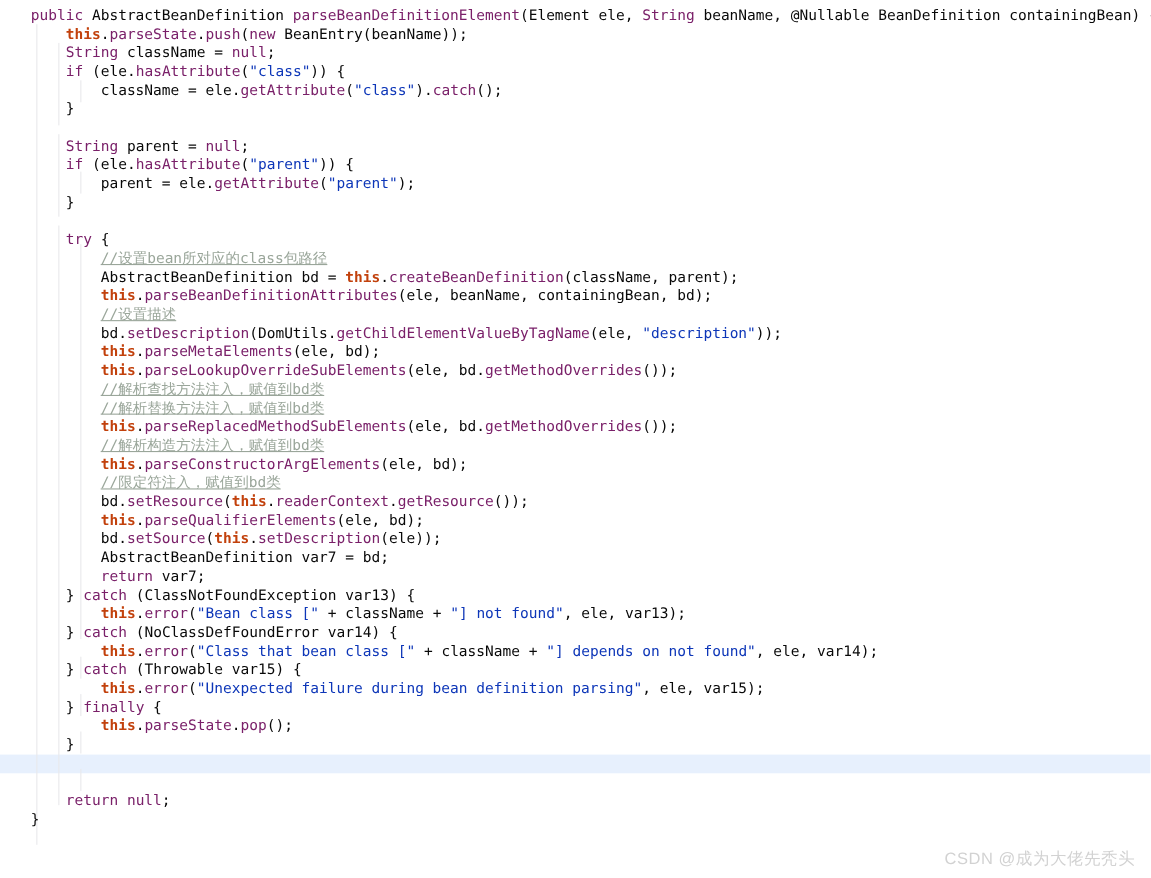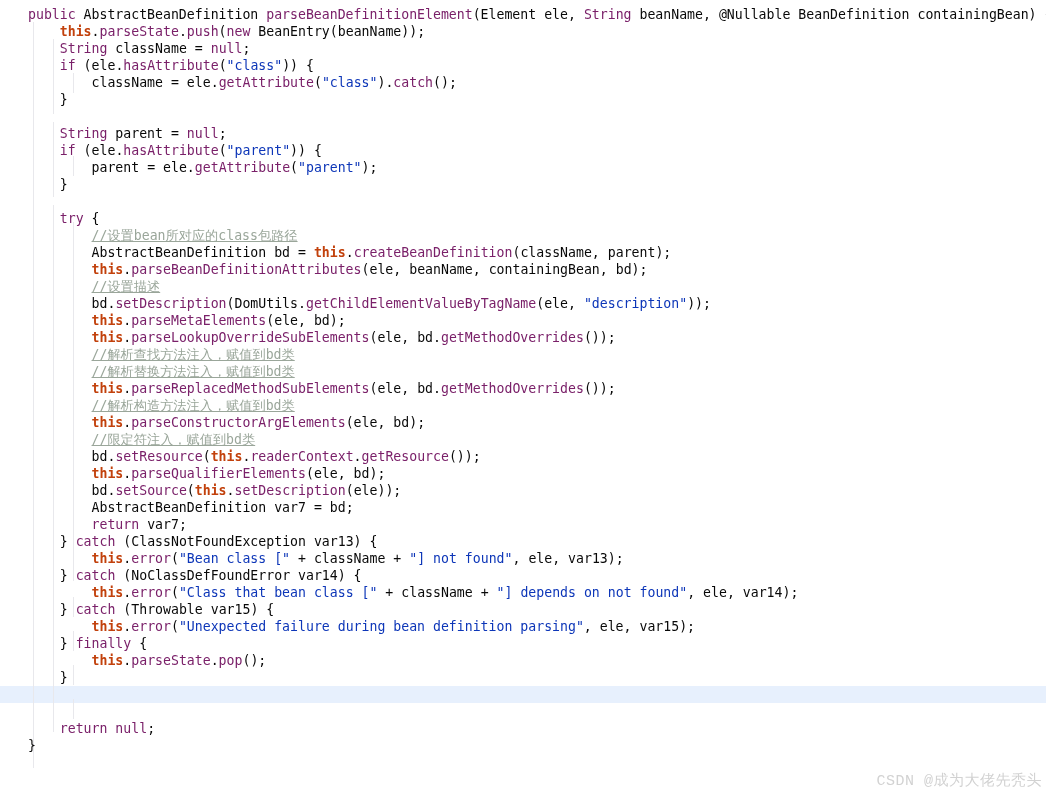--- a/index.html
+++ b/index.html
@@ -67,23 +67,23 @@
   .kw   { color: #7a2069; }          
   .this { color: #c2410c; font-weight: bold; }          
   .mth  { color: #7a2069; }          
   .str  { color: #0d36b8; }          
   .cmt  { color: #9aa69a; text-decoration: underline; }          
   .pl   { color: #080808; }          
   .op   { color: #080808; }
 
   .watermark {
     position: absolute;
-    right: 4px;
+    right: 14px;
     bottom: 8px;
-    font-family: Liberation Mono, monospace;
+    font-family: Liberation Sans, sans-serif;
     font-size: 15px;
     color: #d2d2d2;
     letter-spacing: 0.5px;
     white-space: nowrap;
     z-index: 5;
   }
 </style>
 </head>
 <body>
 

